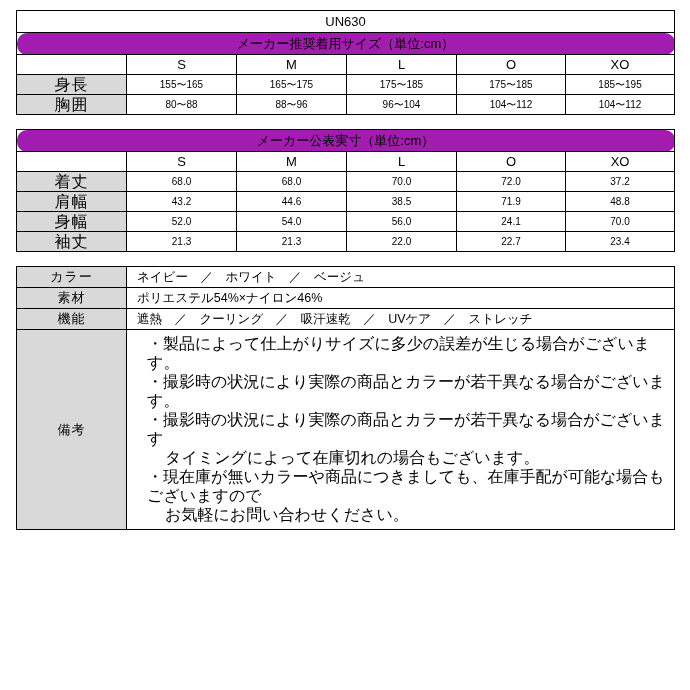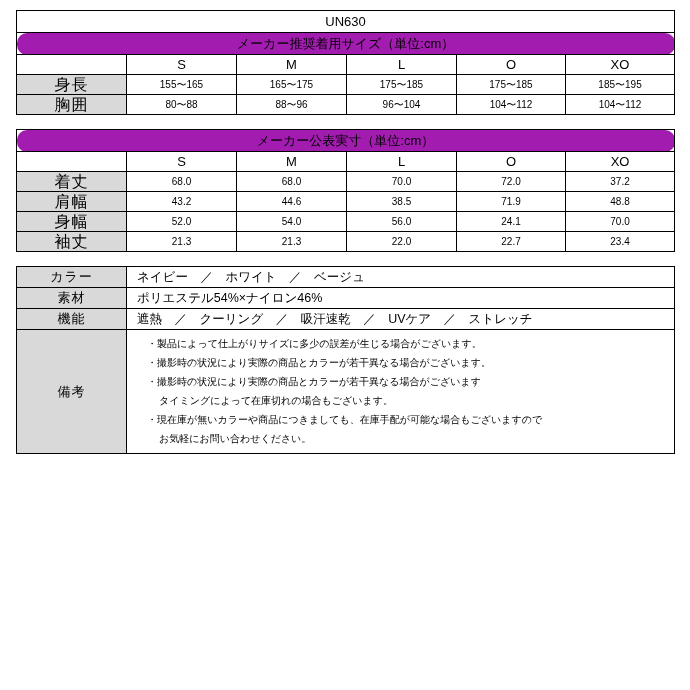--- a/index.html
+++ b/index.html
@@ -95,21 +95,21 @@
     white-space: normal;
     height: auto;
     vertical-align: top;
   }
   .notes-list {
     margin: 0;
     padding: 0;
     list-style: none;
   }
   .notes-list li {
-    font-size: 10px;
+    font-size: 16px;
     line-height: 19px;
     text-indent: 0;
     padding-left: 10px;
     position: relative;
   }
   .notes-list li .cont {
     display: block;
     padding-left: 2px;
   }
 </style>

